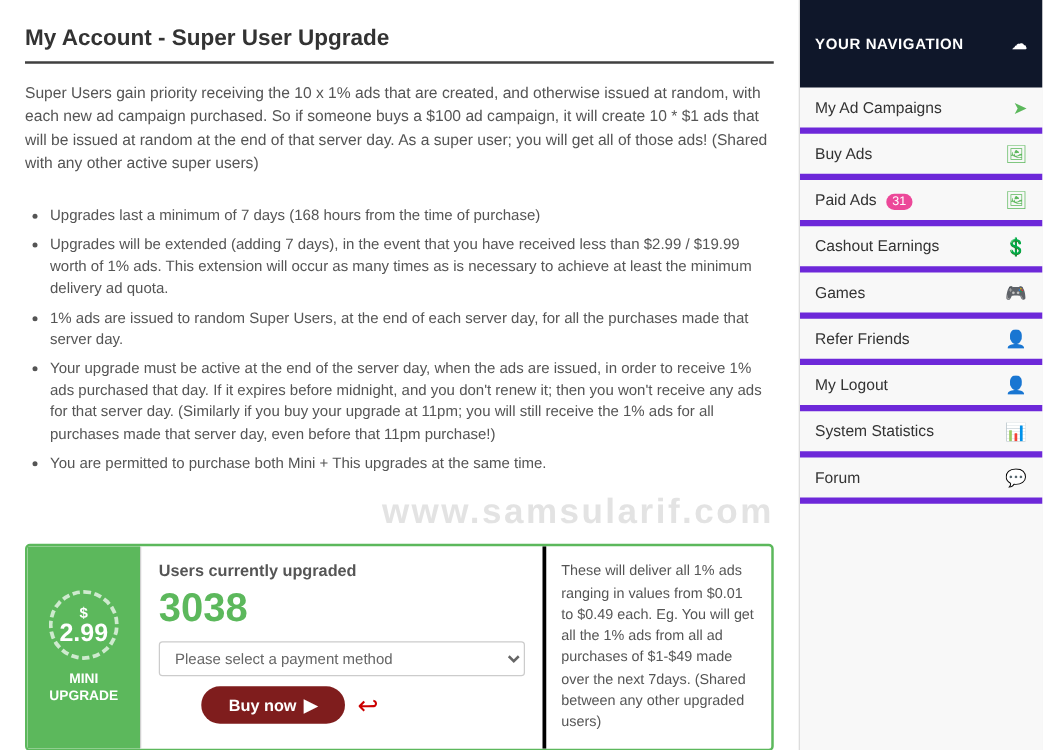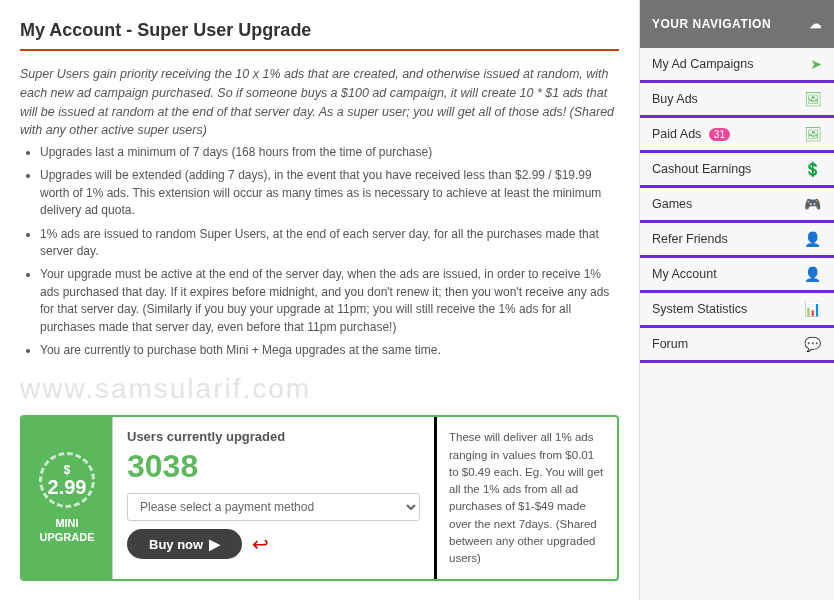--- a/index.html
+++ b/index.html
@@ -17,47 +17,46 @@
     
     .main-content {
       flex: 1;
       padding: 20px;
       background: #fff;
     }
     .page-title {
       font-size: 18px;
       font-weight: bold;
       color: #333;
-      border-bottom: 2px solid #c2410c;
+      border-bottom: 2px solid #404040;
       padding-bottom: 8px;
       margin-bottom: 14px;
     }
     .intro-text {
       font-size: 12.5px;
       line-height: 1.5;
       color: #555;
-      margin-bottom: 4px;
-      font-style: italic;
+      margin-bottom: 24px;
     }
     .bullet-list {
       padding-left: 20px;
       margin-bottom: 14px;
     }
     .bullet-list li {
       font-size: 12px;
       color: #555;
       margin-bottom: 6px;
       line-height: 1.45;
     }
     .watermark {
       position: relative;
       color: rgba(200,200,200,0.5);
       font-size: 28px;
-      font-weight: normal;
-      text-align: left;
+      font-weight: bold;
+      text-align: right;
       margin: 4px 0 10px;
       pointer-events: none;
       letter-spacing: 2px;
     }
     
     .upgrade-card {
       border: 2px solid #5cb85c;
       border-radius: 4px;
       margin-bottom: 14px;
       display: flex;
@@ -125,31 +124,32 @@
       padding: 5px 8px;
       font-size: 12px;
       border: 1px solid #ccc;
       border-radius: 3px;
       margin-bottom: 8px;
       color: #666;
       background: #fff;
       cursor: pointer;
     }
     .buy-now-btn {
-      background: #404040;
+      background: #7f1d1d;
       color: #fff;
       border: none;
       padding: 7px 22px;
       font-size: 13px;
       font-weight: bold;
       border-radius: 15px;
       cursor: pointer;
       display: flex;
       align-items: center;
       gap: 6px;
+      margin-left: 34px;
     }
     .btn-arrow {
       color: #fff;
       font-size: 14px;
     }
     .card-desc {
       padding: 12px;
       font-size: 11.5px;
       color: #555;
       line-height: 1.5;
@@ -161,36 +161,36 @@
       font-size: 20px;
     }
     
     .sidebar {
       width: 195px;
       min-width: 195px;
       background: #f8f8f8;
       border-left: 1px solid #ddd;
     }
     .sidebar-header {
-      background: #737373;
+      background: #0f172a;
       color: #fff;
       font-size: 12px;
       font-weight: bold;
-      padding: 17px 12px;
+      padding: 28px 12px;
       display: flex;
       align-items: center;
       justify-content: space-between;
       letter-spacing: 0.5px;
     }
     .sidebar-item {
       display: flex;
       align-items: center;
       justify-content: space-between;
       padding: 8px 12px;
-      border-bottom: 3px solid #6d28d9;
+      border-bottom: 5px solid #6d28d9;
       cursor: pointer;
       font-size: 12.5px;
       color: #333;
     }
     .sidebar-item-label { flex: 1; }
     .sidebar-icon {
       color: #5cb85c;
       font-size: 14px;
     }
     .badge {
@@ -213,21 +213,21 @@
 <div class="layout">
 
   <div class="main-content">
     <div class="page-title">My Account - Super User Upgrade</div>
     <p class="intro-text">Super Users gain priority receiving the 10 x 1% ads that are created, and otherwise issued at random, with each new ad campaign purchased. So if someone buys a $100 ad campaign, it will create 10 * $1 ads that will be issued at random at the end of that server day. As a super user; you will get all of those ads! (Shared with any other active super users)</p>
     <ul class="bullet-list">
     <li>Upgrades last a minimum of 7 days (168 hours from the time of purchase)</li>
         <li>Upgrades will be extended (adding 7 days), in the event that you have received less than $2.99 / $19.99 worth of 1% ads. This extension will occur as many times as is necessary to achieve at least the minimum delivery ad quota.</li>
         <li>1% ads are issued to random Super Users, at the end of each server day, for all the purchases made that server day.</li>
         <li>Your upgrade must be active at the end of the server day, when the ads are issued, in order to receive 1% ads purchased that day. If it expires before midnight, and you don't renew it; then you won't receive any ads for that server day. (Similarly if you buy your upgrade at 11pm; you will still receive the 1% ads for all purchases made that server day, even before that 11pm purchase!)</li>
-        <li>You are currently to purchase both Mini + Mega upgrades at the same time.</li>
+        <li>You are permitted to purchase both Mini + This upgrades at the same time.</li>
       </ul>
     <div class="watermark">www.samsularif.com</div>
 
     <div class="upgrade-card">
       <div class="card-price-box">
         <div class="card-price-circle">
           <span class="dollar-sign">$</span>
           <span class="price-amount">2.99</span>
         </div>
         <div class="upgrade-label">
@@ -281,21 +281,21 @@
     </div>
     <div class="sidebar-item">
       <span class="sidebar-item-label">Games</span>
       <span class="sidebar-icon">🎮</span>
     </div>
     <div class="sidebar-item">
       <span class="sidebar-item-label">Refer Friends</span>
       <span class="sidebar-icon">👤</span>
     </div>
     <div class="sidebar-item">
-      <span class="sidebar-item-label">My Account</span>
+      <span class="sidebar-item-label">My Logout</span>
       <span class="sidebar-icon">👤</span>
     </div>
     <div class="sidebar-item">
       <span class="sidebar-item-label">System Statistics</span>
       <span class="sidebar-icon">📊</span>
     </div>
     <div class="sidebar-item">
       <span class="sidebar-item-label">Forum</span>
       <span class="sidebar-icon">💬</span>
     </div>

